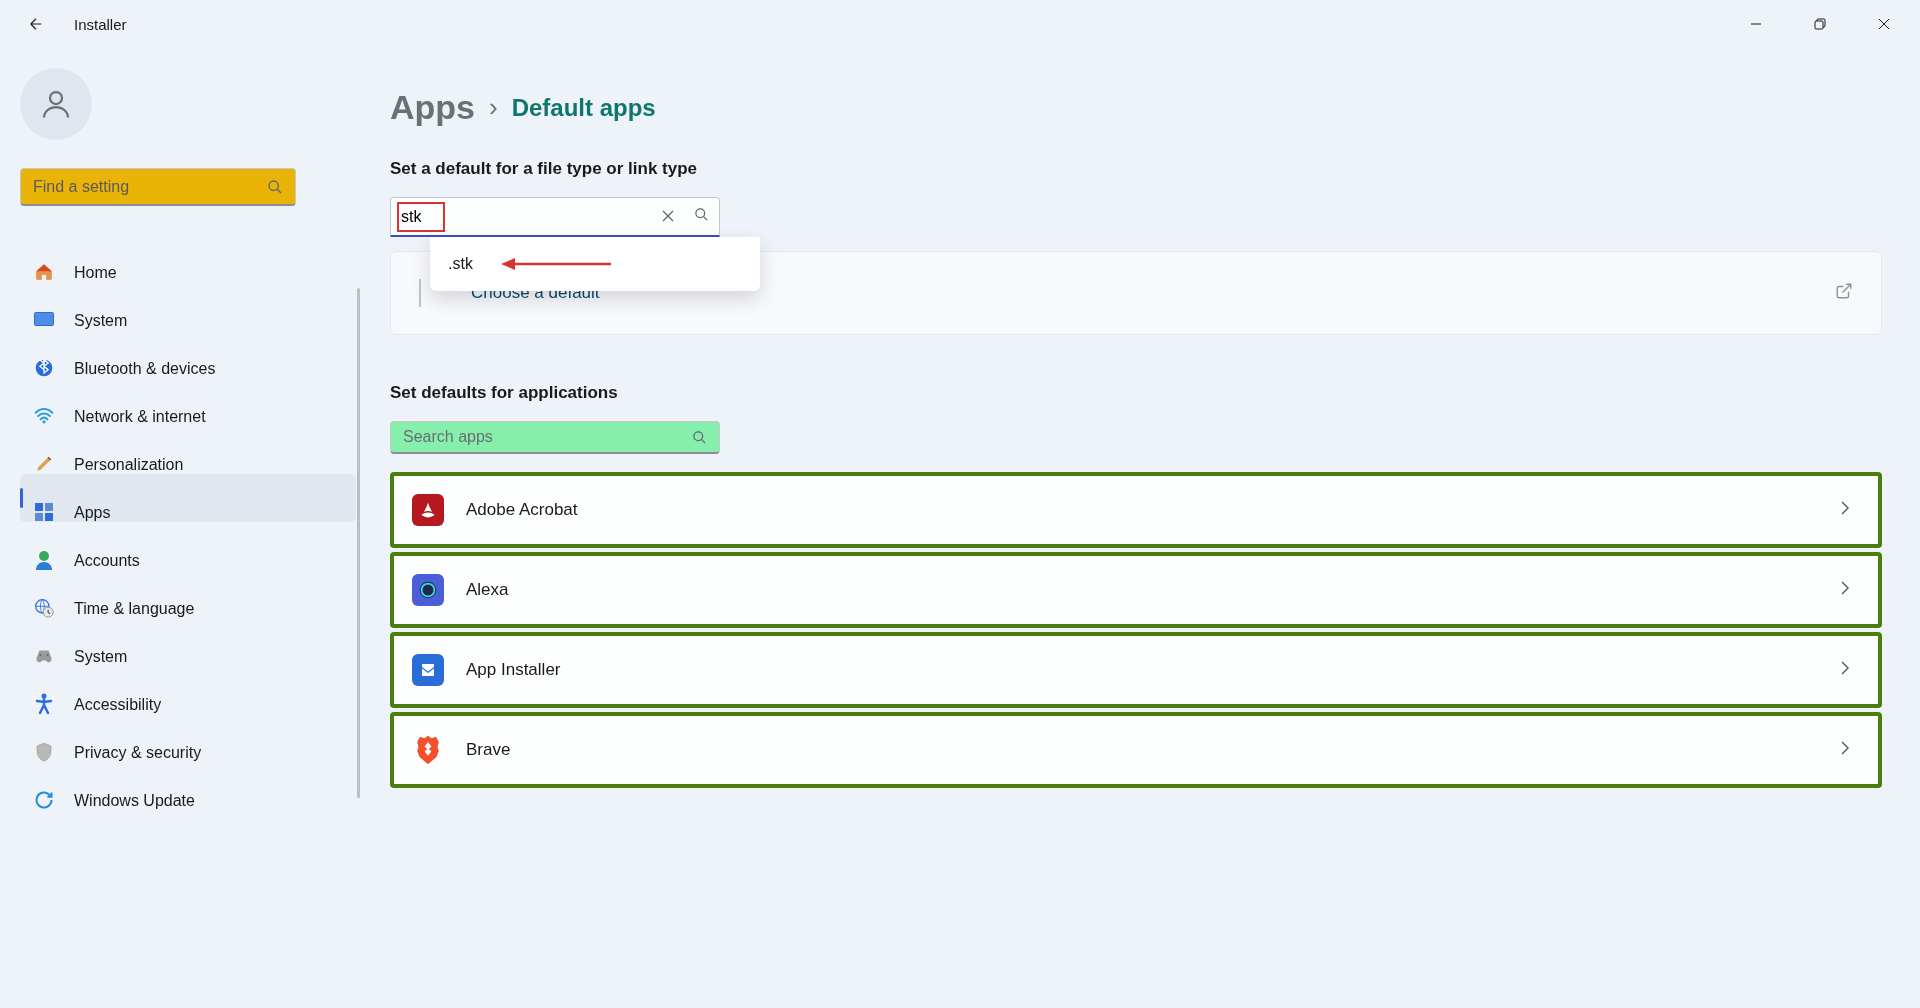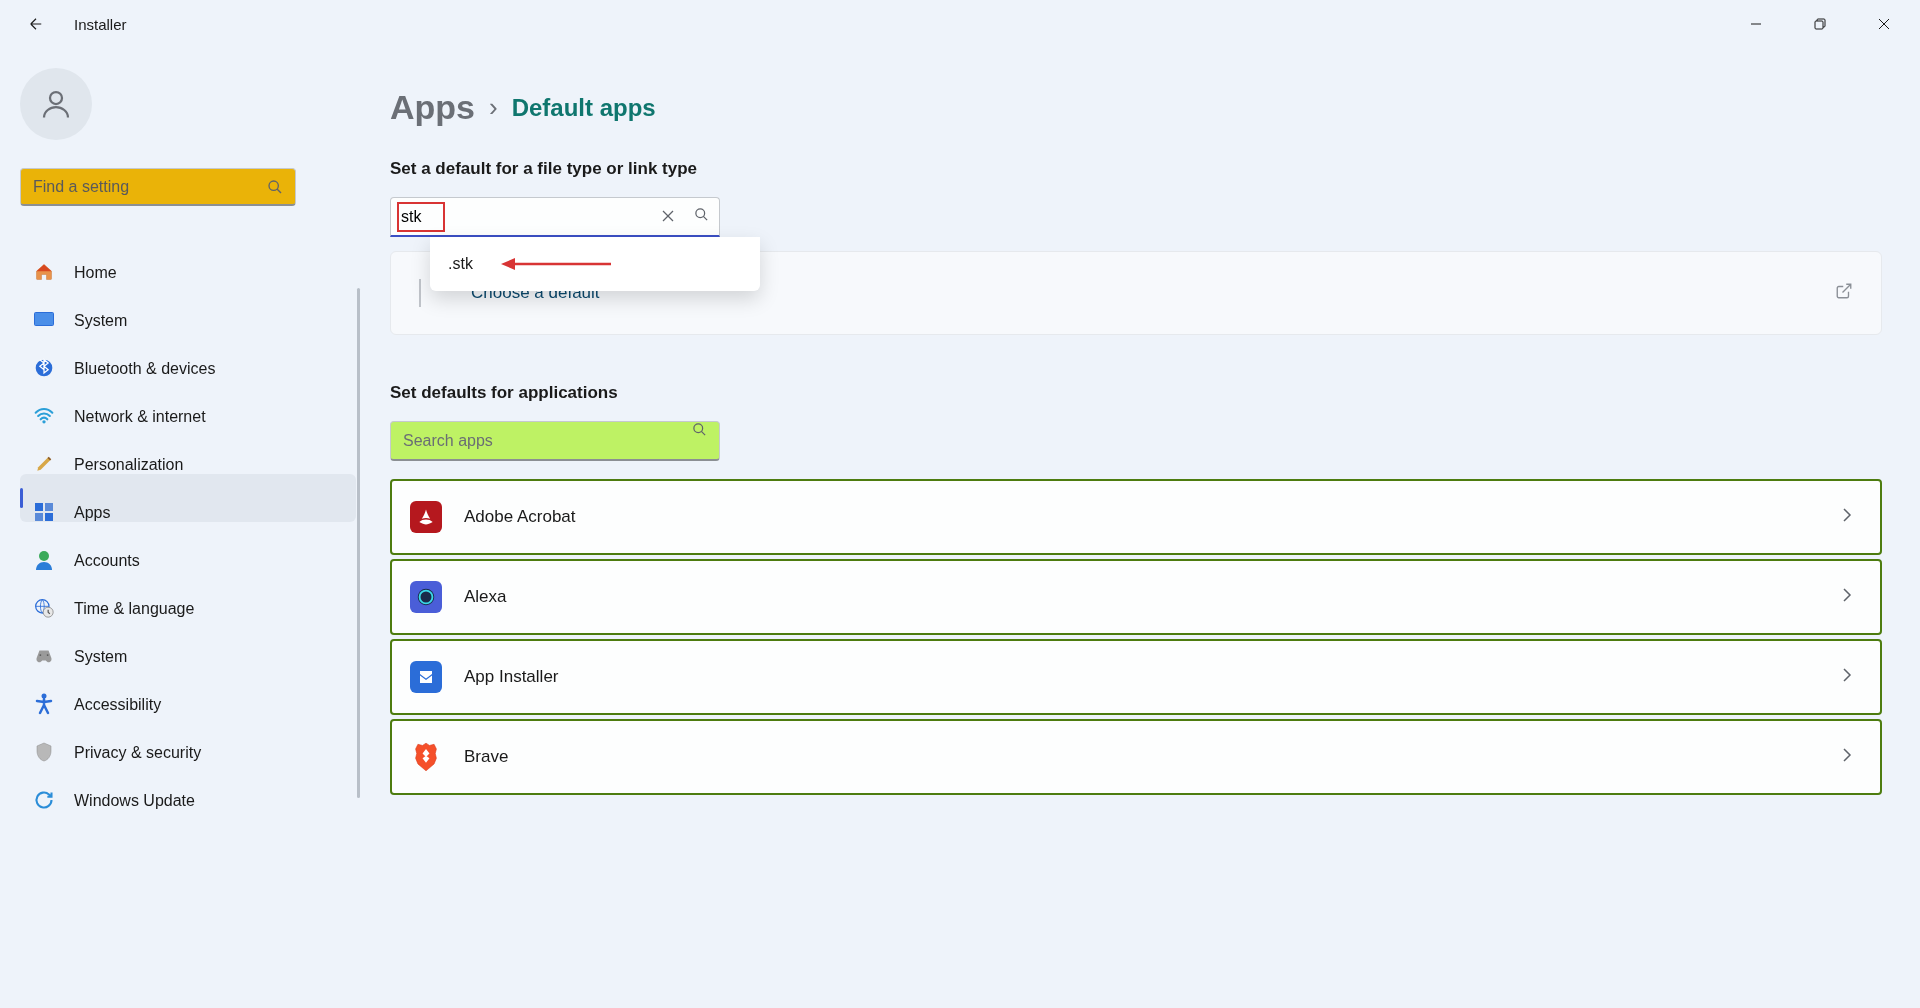--- a/index.html
+++ b/index.html
@@ -258,47 +258,48 @@
     .default-card-icon {
       color: #8a8f96;
       width: 28px;
       font-size: 22px;
     }
     .open-icon {
       color: #8a8f96;
     }
     .app-search {
       width: 330px;
-      height: 40px;
-      background: #bef264;
+      height: 33px;
+      background: #86efac;
       border: 1px solid #c5c9ce;
       border-bottom: 2px solid #8b8f93;
       border-radius: 4px;
       display: flex;
+      align-items: center;
       padding: 0 12px;
       margin-bottom: 18px;
     }
     .app-search input {
       flex: 1;
       border: none;
       outline: none;
       background: transparent;
       font-size: 16px;
     }
     .app-search input::placeholder {
       color: #6a6e74;
     }
     .app-list {
       display: flex;
       flex-direction: column;
       gap: 4px;
     }
     .app-item {
       background: #fdfefe;
-      border: 2px solid #4d7c0f;
+      border: 4px solid #4d7c0f;
       border-radius: 4px;
       height: 76px;
       display: flex;
       align-items: center;
       justify-content: space-between;
       padding: 0 28px 0 18px;
       cursor: pointer;
     }
     .app-item-left {
       display: flex;

